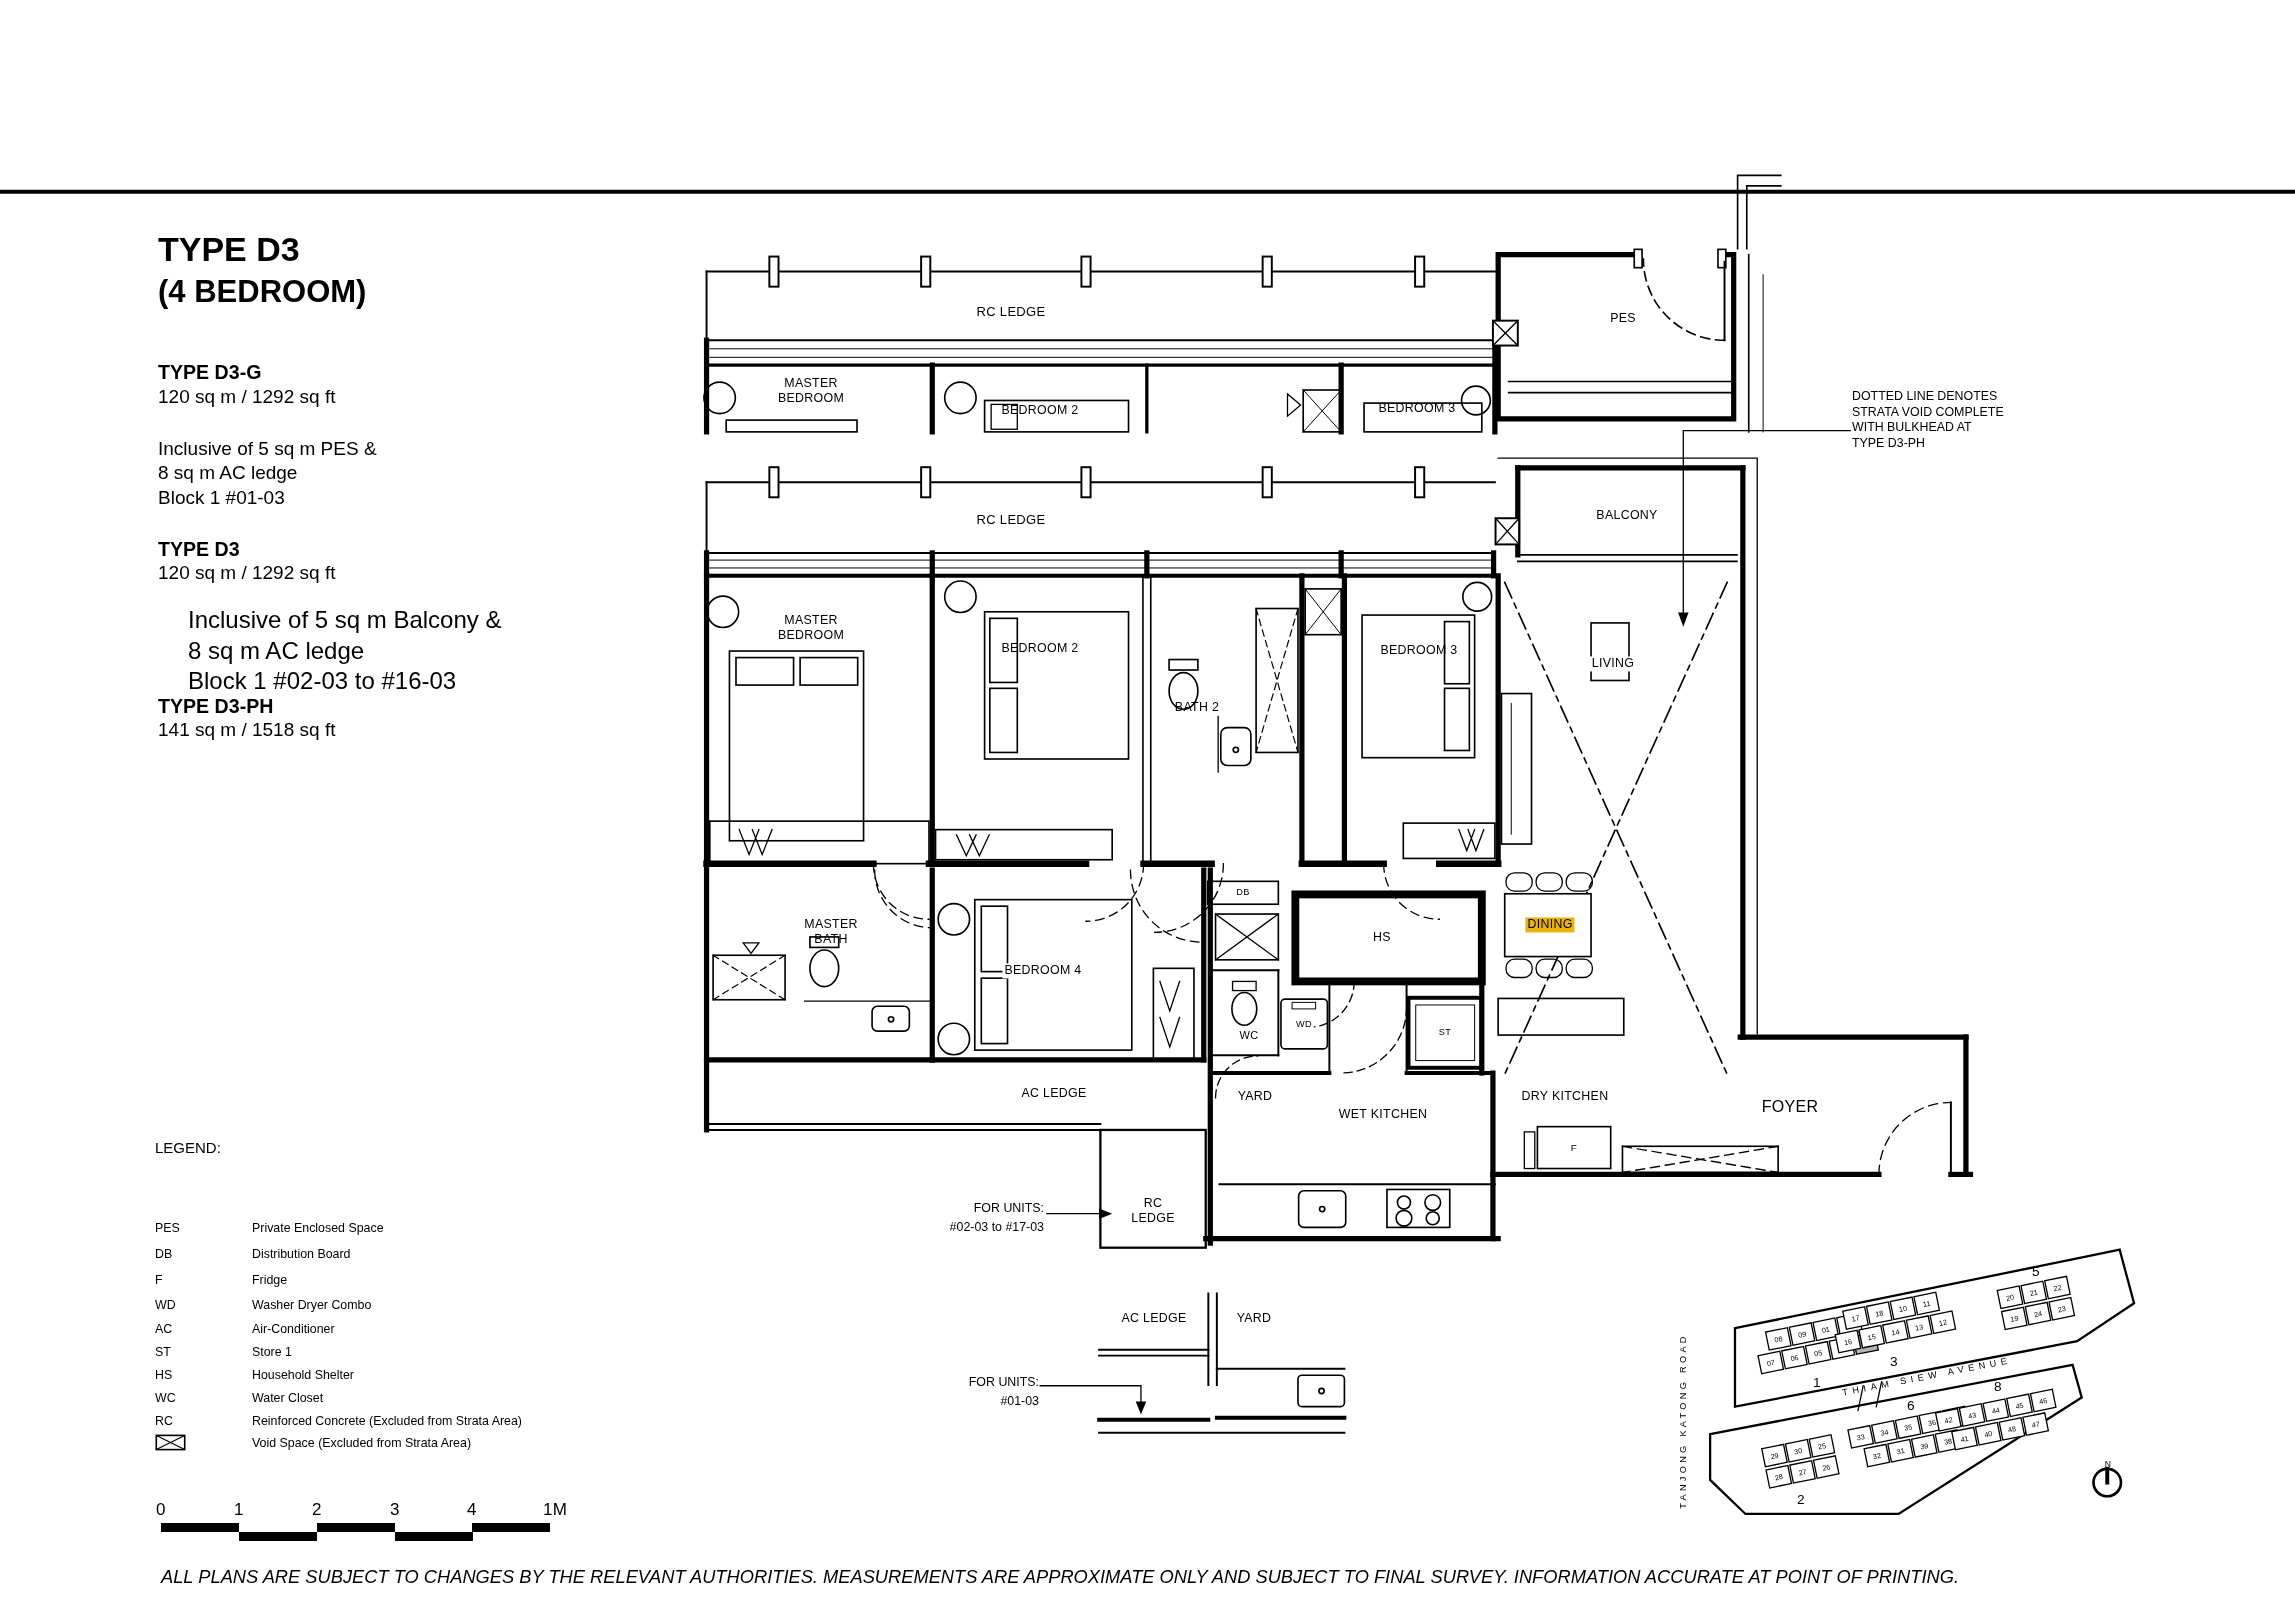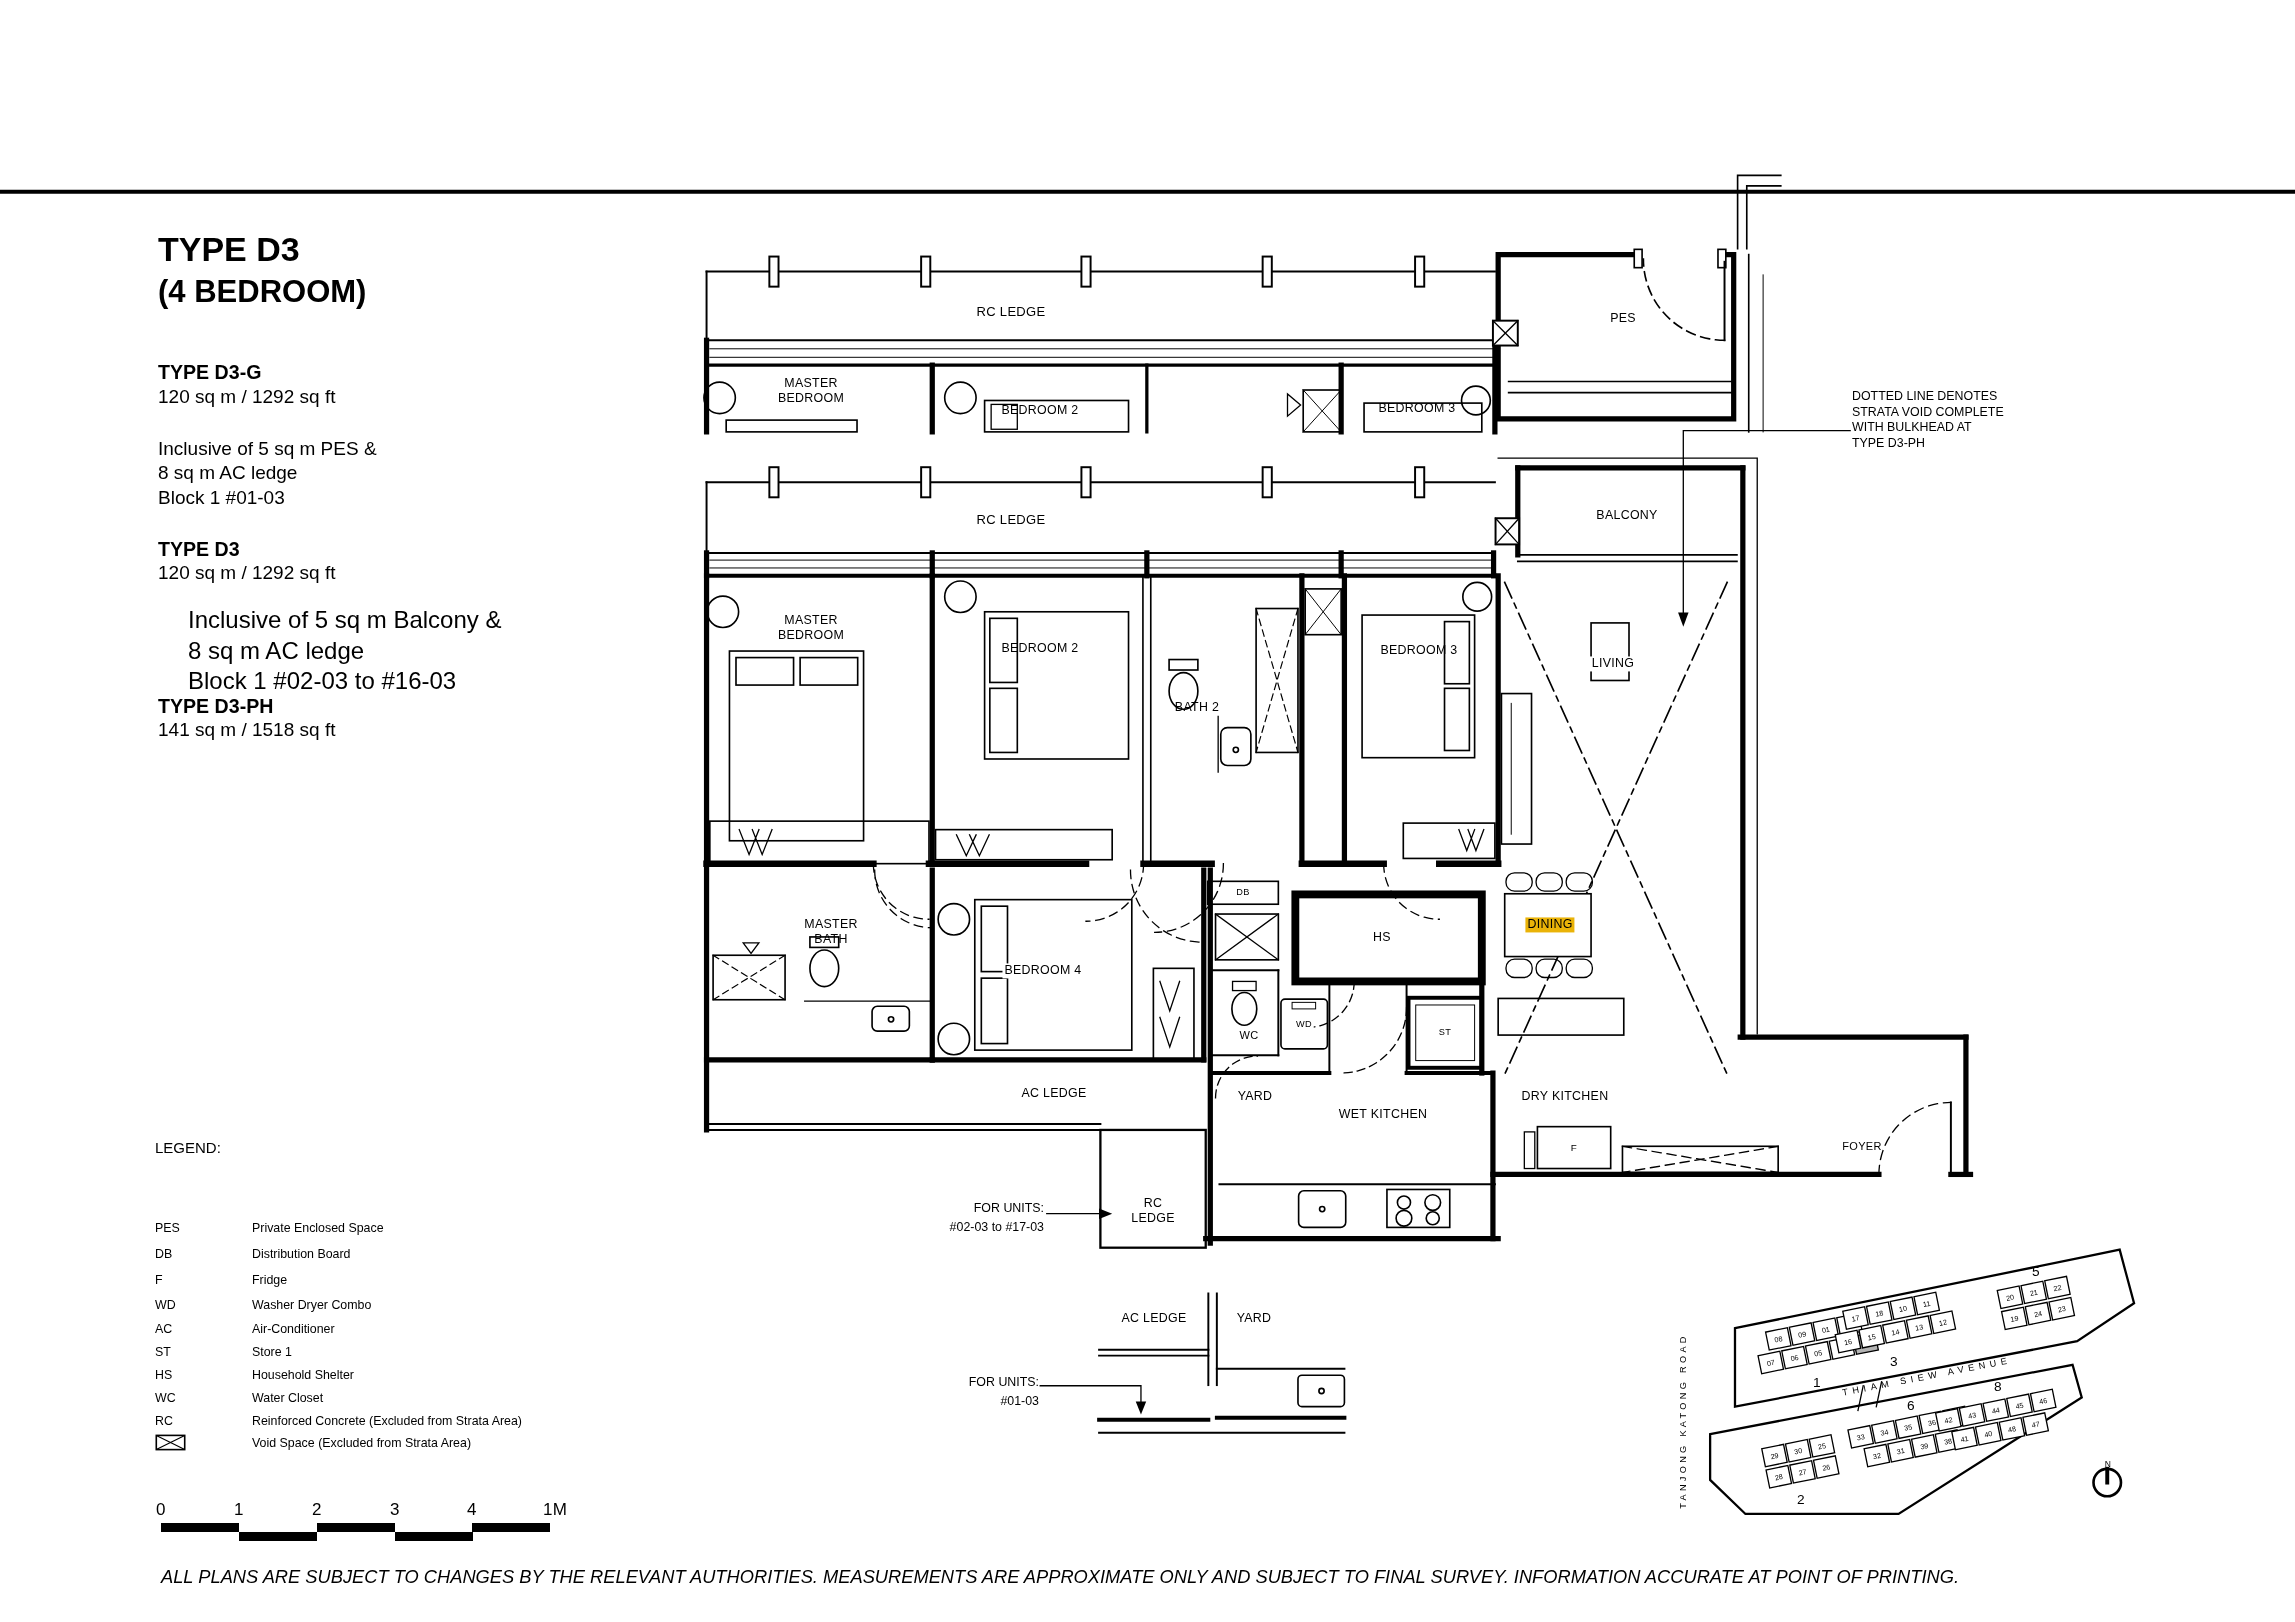--- a/index.html
+++ b/index.html
@@ -465,21 +465,21 @@
 <span class="lbl" style="left:1382px;top:938px;font-size:12.4px;">HS</span>
 <span class="lbl" style="left:1249px;top:1036px;font-size:11px;background:#fff;padding:0 1.3px;">WC</span>
 <span class="lbl" style="left:1304px;top:1025px;font-size:9.2px;background:#fff;padding:0 1.3px;">WD</span>
 <span class="lbl" style="left:1445px;top:1033px;font-size:9.2px;background:#fff;padding:0 1.3px;">ST</span>
 <span class="lbl" style="left:1550px;top:925px;font-size:12.4px;background:#eab308;padding:0 2px;">DINING</span>
 <span class="lbl" style="left:1054px;top:1094px;font-size:12.4px;">AC LEDGE</span>
 <span class="lbl" style="left:1255px;top:1097px;font-size:12.4px;">YARD</span>
 <span class="lbl" style="left:1383px;top:1097px;font-size:12.4px;margin-top:18px;">WET KITCHEN</span>
 <span class="lbl" style="left:1565px;top:1097px;font-size:12.4px;">DRY KITCHEN</span>
 <span class="lbl" style="left:1574px;top:1148px;font-size:9.8px;">F</span>
-<span class="lbl" style="left:1862px;top:1107px;font-size:11px;margin-top:40px;">FOYER</span>
+<span class="lbl" style="left:1790px;top:1107px;font-size:16px;">FOYER</span>
 <span class="lbl" style="left:1153px;top:1211px;font-size:12.4px;">RC
 LEDGE</span>
 
 <span class="tr" style="left:1044px;top:1199px;font-size:12.4px;">FOR UNITS:
 #02-03 to #17-03</span>
 <span class="tr" style="left:1039px;top:1373px;font-size:12.4px;">FOR UNITS:
 #01-03</span>
 
 <span class="lbl" style="left:1154px;top:1319px;font-size:12.4px;">AC LEDGE</span>
 <span class="lbl" style="left:1254px;top:1319px;font-size:12.4px;">YARD</span>

